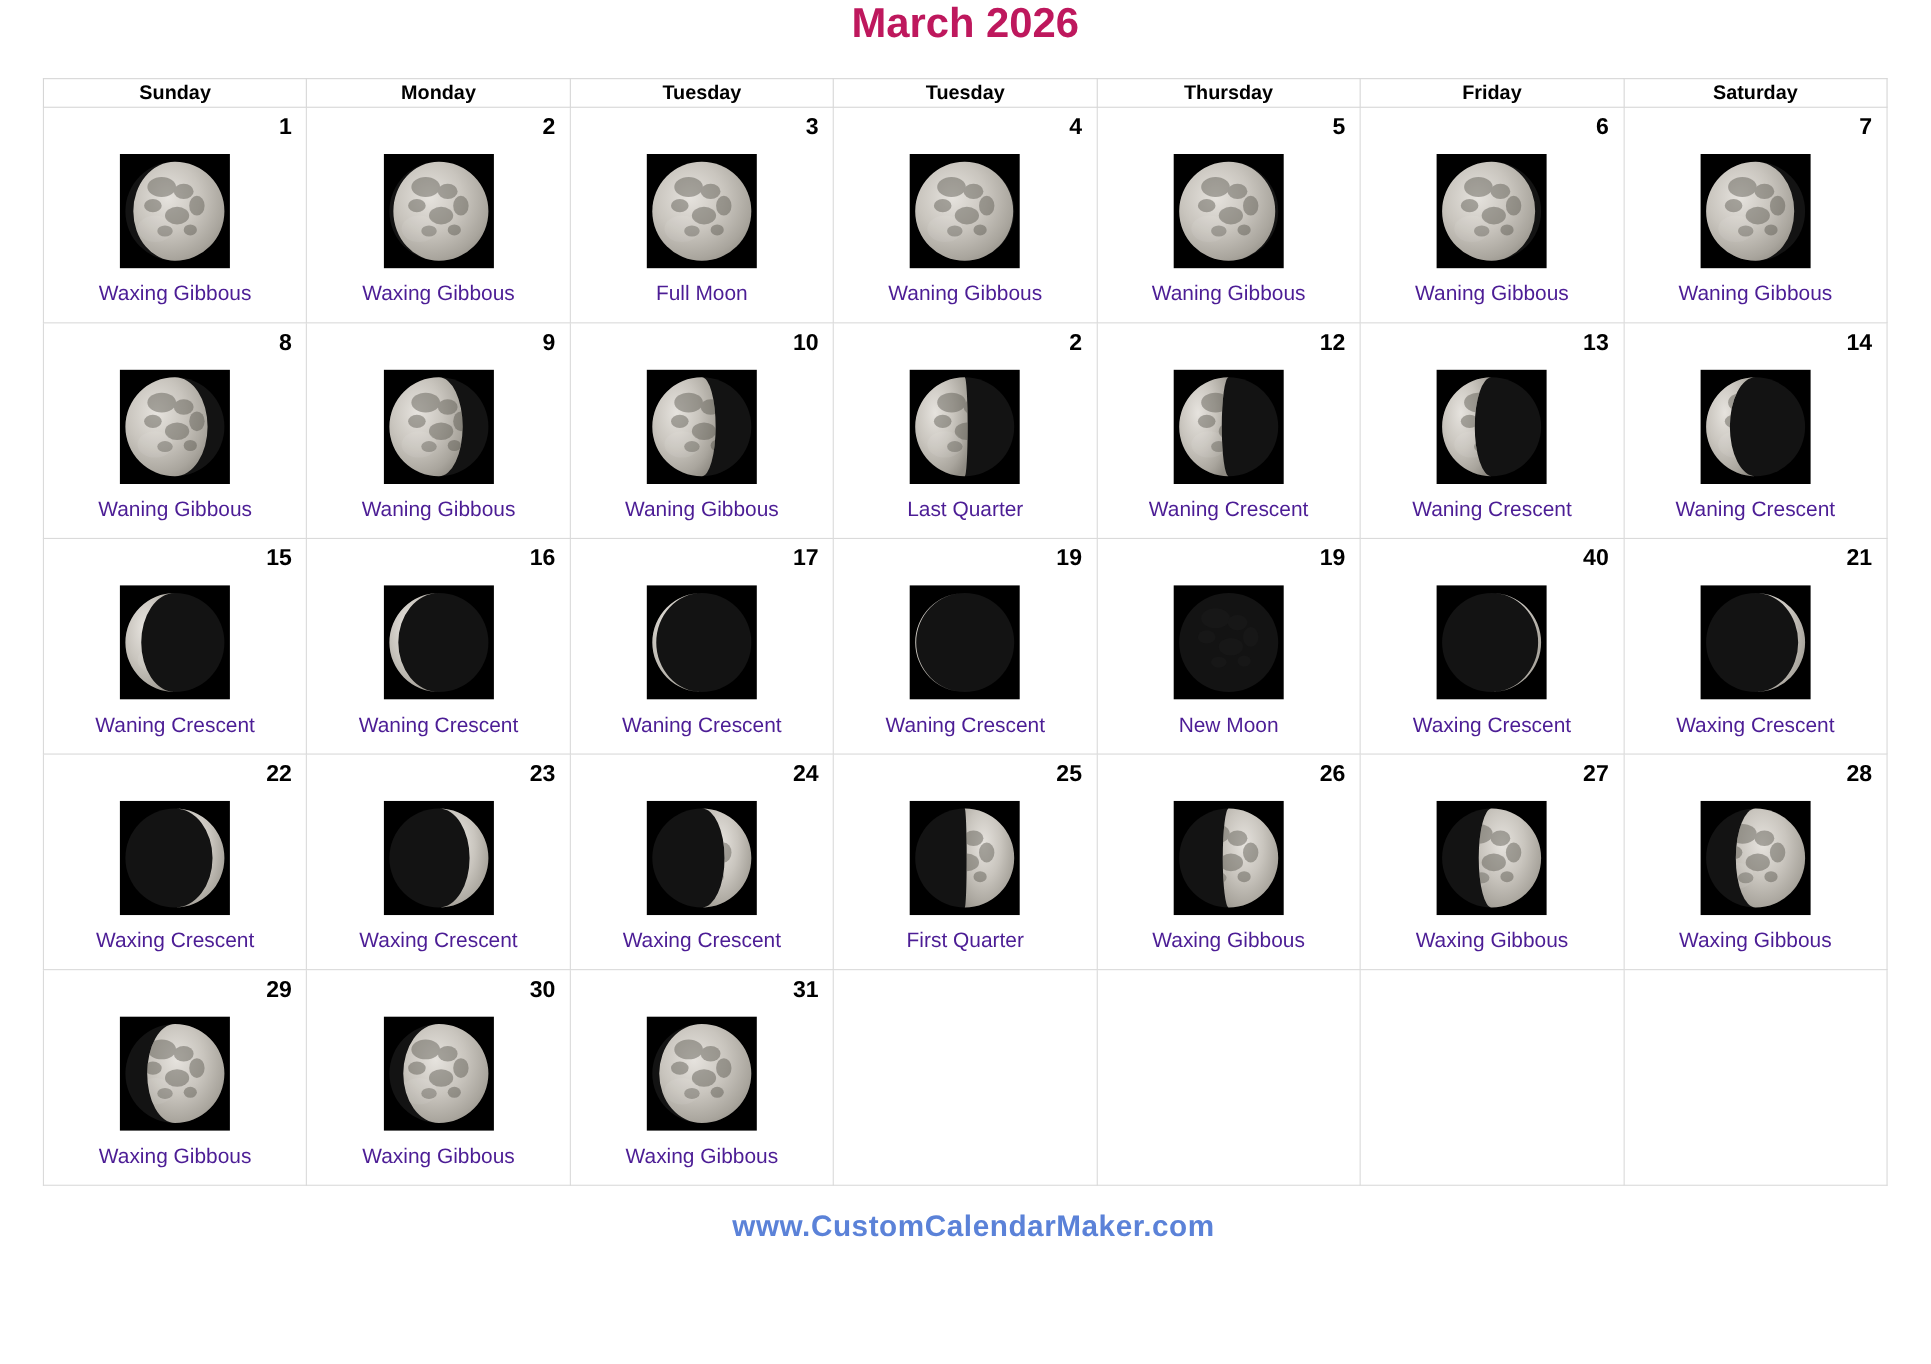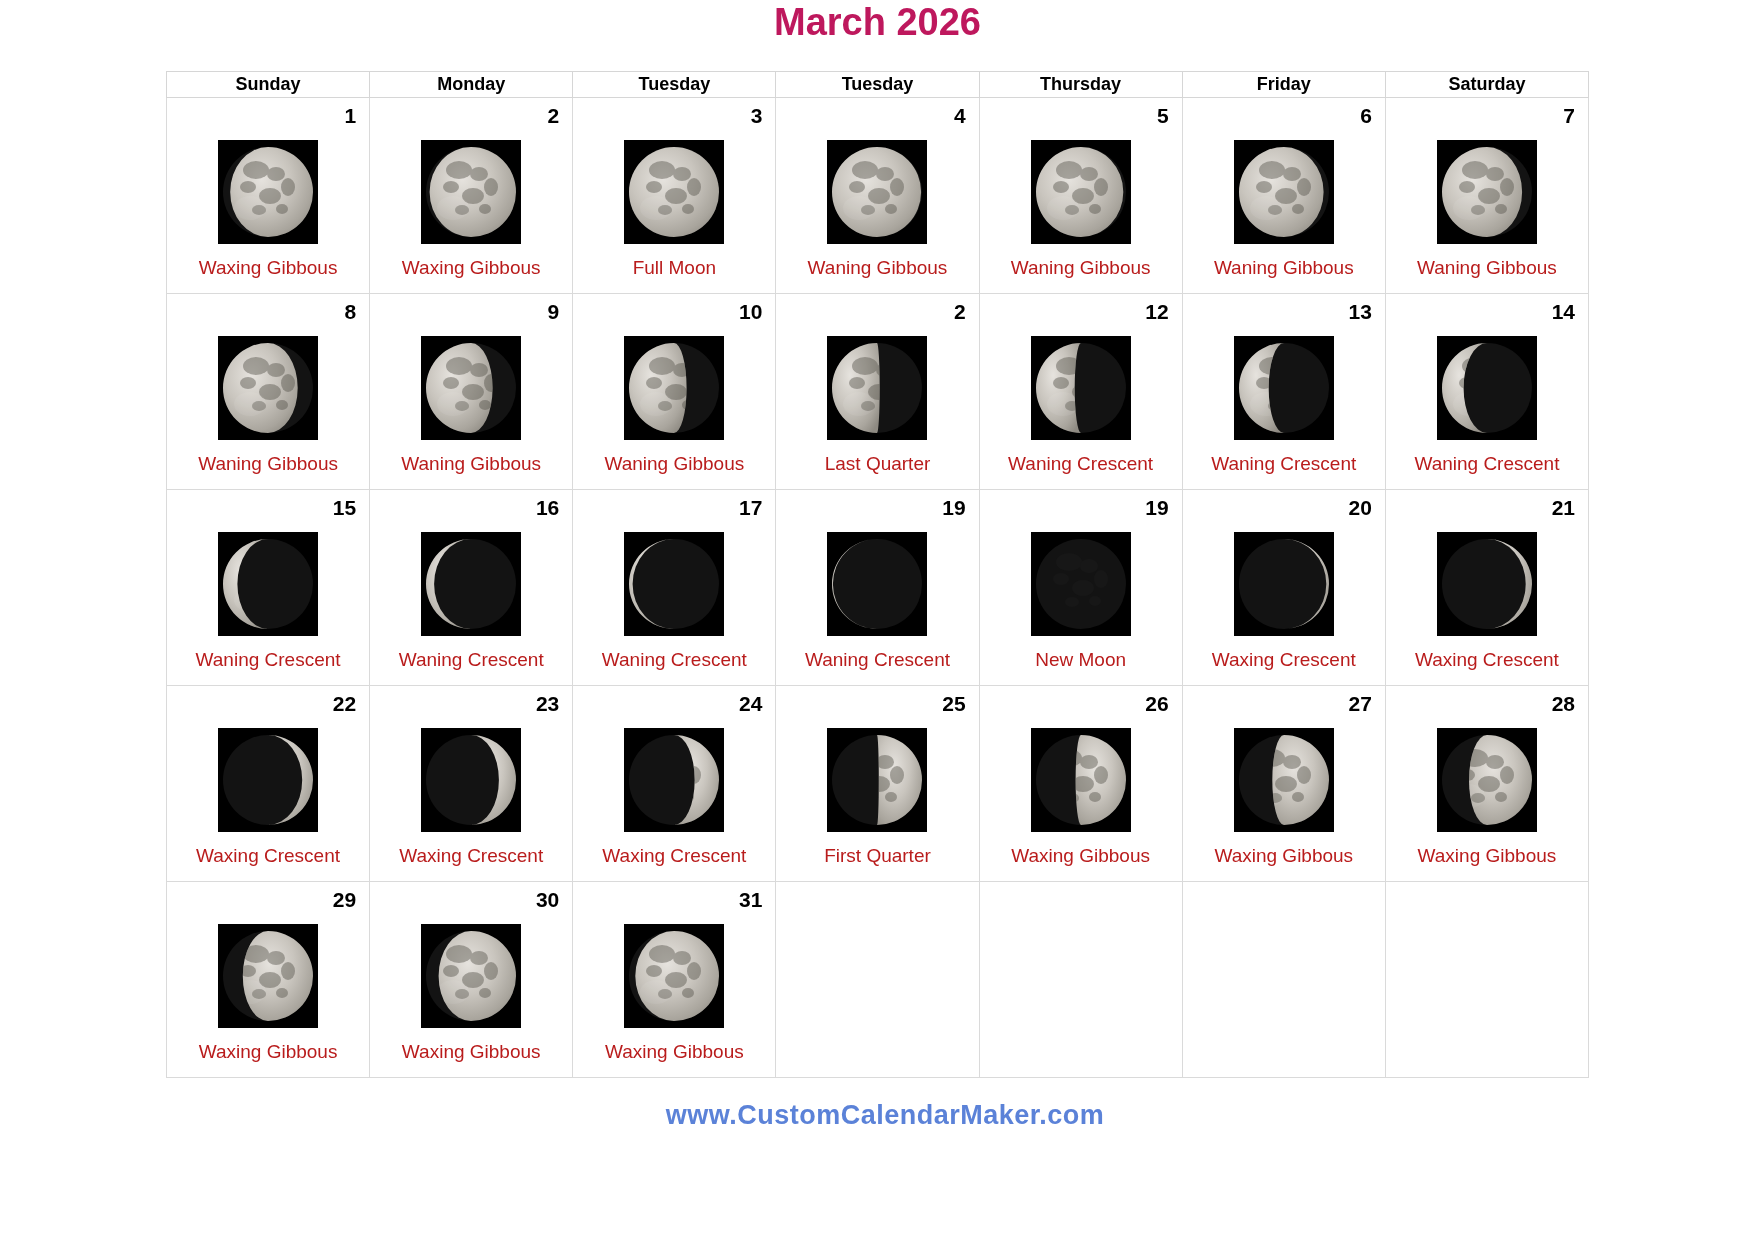--- a/index.html
+++ b/index.html
@@ -13,21 +13,21 @@
   .title {
     font-size: 38px;
     line-height: 44px;
     font-weight: bold;
     text-align: center;
     color: #be185d;
   }
   table.calendar {
     border-collapse: collapse;
     table-layout: fixed;
-    width: 1423px;
+    width: 1677px;
     margin: 27px auto 0 auto;
   }
   table.calendar th {
     border: 1px solid #d6d6d6;
     height: 26px;
     padding: 0;
     font-size: 18px;
     font-weight: bold;
     text-align: center;
     color: #000;
@@ -53,21 +53,21 @@
     text-align: center;
     margin-top: 12px;
     height: 104px;
     line-height: 0;
   }
   svg.moon { display: inline-block; }
   .phase {
     text-align: center;
     font-size: 19px;
     margin-top: 13px;
-    color: #b91c1c;
+    color: #4c1d95;
   }
   .footer {
     text-align: center;
     margin-top: 20px;
     line-height: 34px;
     font-size: 27px;
     font-weight: bold;
     letter-spacing: 0.5px;
     color: #5b82d8;
     text-decoration: none;
@@ -589,21 +589,21 @@
                 <ellipse cx="70" cy="47" rx="7" ry="9"></ellipse>
                 <ellipse cx="30" cy="47" rx="8" ry="6"></ellipse>
                 <ellipse cx="52" cy="56" rx="11" ry="8"></ellipse>
                 <ellipse cx="41" cy="70" rx="7" ry="5"></ellipse>
                 <ellipse cx="64" cy="69" rx="6" ry="5"></ellipse>
               </g>
             </svg></div>
           <div class="phase">New Moon</div>
         </td>
         <td>
-          <div class="daynum">20</div>
+          <div class="daynum">40</div>
           <div class="moonwrap"><svg class="moon" width="102" height="104" viewBox="0 0 100 104">
               <rect width="100" height="104" fill="#000000"></rect>
               <circle cx="50" cy="52" r="45" fill="#131313"></circle>
               <defs>
                 <clipPath id="mclip19">
                   <path d="M50 7 A45 45 0 0 1 50 97 A42.3 45 0 0 0 50 7 Z"></path>
                 </clipPath>
               </defs>
               <path d="M50 7 A45 45 0 0 1 50 97 A42.3 45 0 0 0 50 7 Z" fill="url(#g-lit)"></path>
               <g clip-path="url(#mclip19)" fill="#57544d" opacity="0.45">

